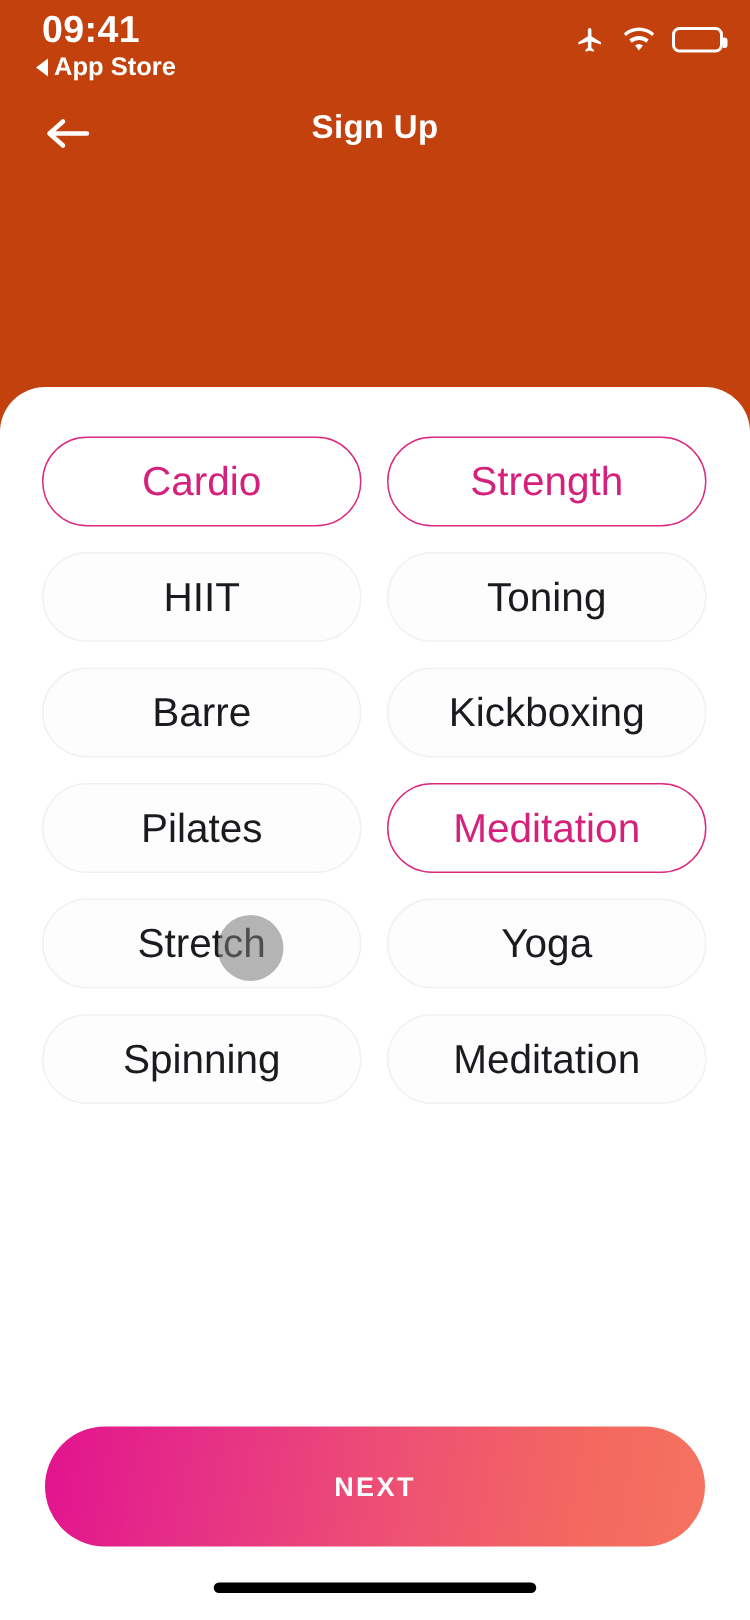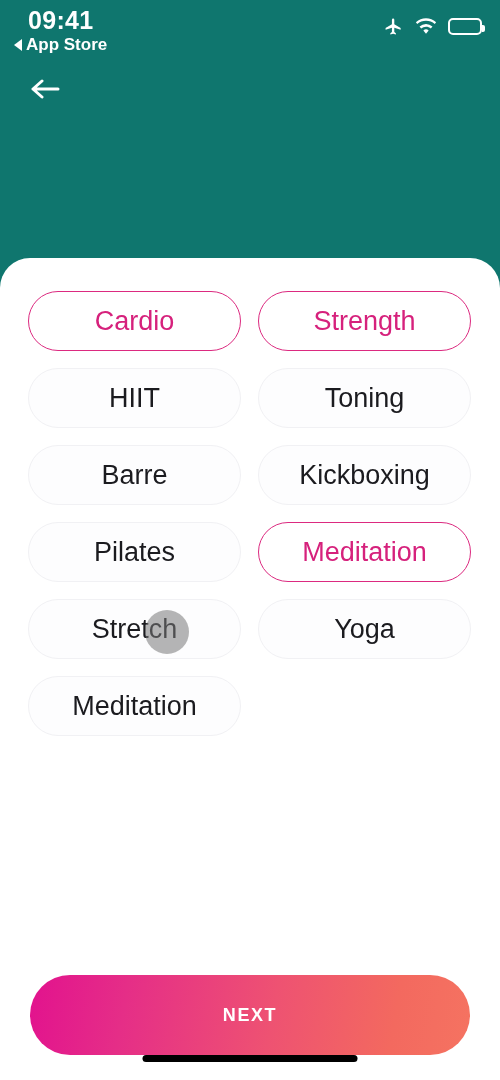--- a/index.html
+++ b/index.html
@@ -7,35 +7,35 @@
     width:500px; height:1080px;
     overflow:hidden;
     background:#ffffff;
     font-family:"Liberation Sans", sans-serif;
     -webkit-font-smoothing:antialiased;
   }
 
   .phone {
     position:relative;
     width:500px; height:1080px;
-    background:#0f766e;
+    background:#c2410c;
     overflow:hidden;
   }
 
   
   .statusbar {
     position:absolute; top:0; left:0; right:0; height:62px;
     color:#ffffff;
   }
   .sb-time {
     position:absolute; left:28px; top:6px;
     font-size:25px; font-weight:700; letter-spacing:0.3px;
   }
   .sb-back {
-    position:absolute; left:14px; top:35px;
+    position:absolute; left:24px; top:35px;
     font-size:17px; font-weight:600;
     display:flex; align-items:center; gap:4px;
   }
   .sb-tri {
     width:0; height:0;
     border-top:6px solid transparent;
     border-bottom:6px solid transparent;
     border-right:8px solid #ffffff;
     display:inline-block;
   }
@@ -141,21 +141,21 @@
     left:30px; top:693px;
     width:440px; height:80px;
     border-radius:40px;
     border:none;
     background:linear-gradient(100deg,#E2128E 0%,#E52E87 22%,#EE5272 55%,#F3695F 82%,#F57361 100%);
     color:#ffffff;
     font-size:18px; font-weight:700;
     letter-spacing:1.6px;
     font-family:"Liberation Sans", sans-serif;
     cursor:pointer;
-    display:flex; align-items:center; justify-content:center;margin-top:24px;
+    display:flex; align-items:center; justify-content:center;
   }
 
   
   .home-indicator {
     position:absolute;
     left:50%; transform:translateX(-50%);
     bottom:18px;
     width:215px; height:7px;
     border-radius:4px;
     background:#000000;
@@ -186,20 +186,21 @@
       </span>
     </div>
   </div>
 
   <div class="navbar">
     <div class="nav-back">
       <svg width="30" height="22" viewBox="0 0 30 22">
         <path d="M2 11h25M2 11l9-8M2 11l9 8" stroke="#ffffff" stroke-width="3" stroke-linecap="round" stroke-linejoin="round" fill="none"></path>
       </svg>
     </div>
+    <div class="nav-title">Sign Up</div>
   </div>
 
   <div class="heading">
   </div>
 
   <div class="sheet">
 
     <div class="chips" id="chip-grid">
         <div class="chip selected">
           <span>Cardio</span>
@@ -225,20 +226,23 @@
         <div class="chip selected">
           <span>Meditation</span>
         </div>
         <div class="chip">
           <span>Stretch</span>
         </div>
         <div class="chip">
           <span>Yoga</span>
         </div>
         <div class="chip">
+          <span>Spinning</span>
+        </div>
+        <div class="chip">
           <span>Meditation</span>
         </div>
       </div>
 
     <div class="touch-dot" id="touch-dot" style="left: 145px; top: 352px;"></div>
 
     <button class="next-btn">NEXT</button>
 
     <div class="home-indicator"></div>
   </div>

